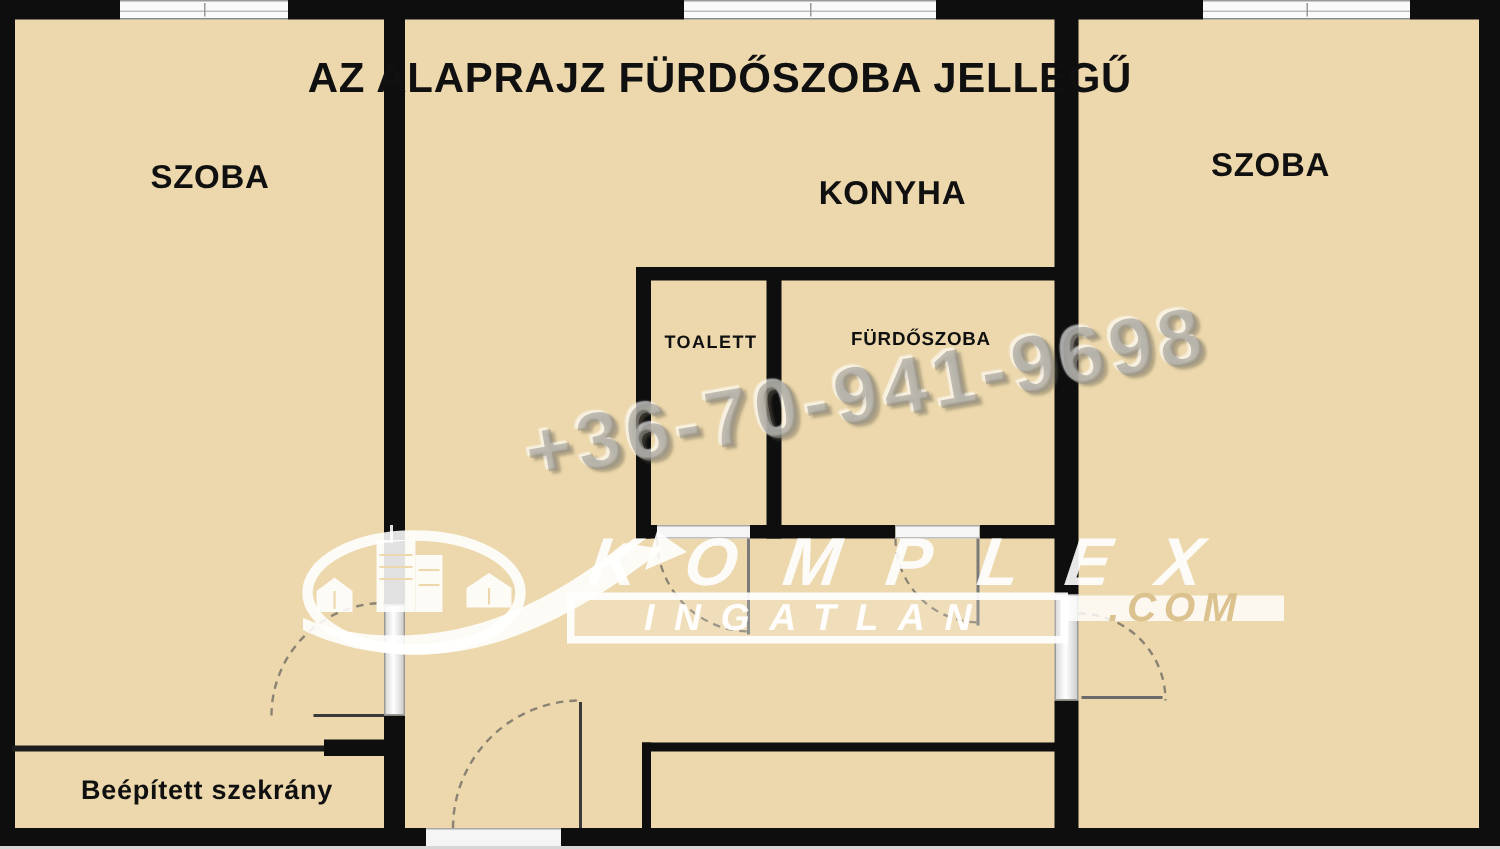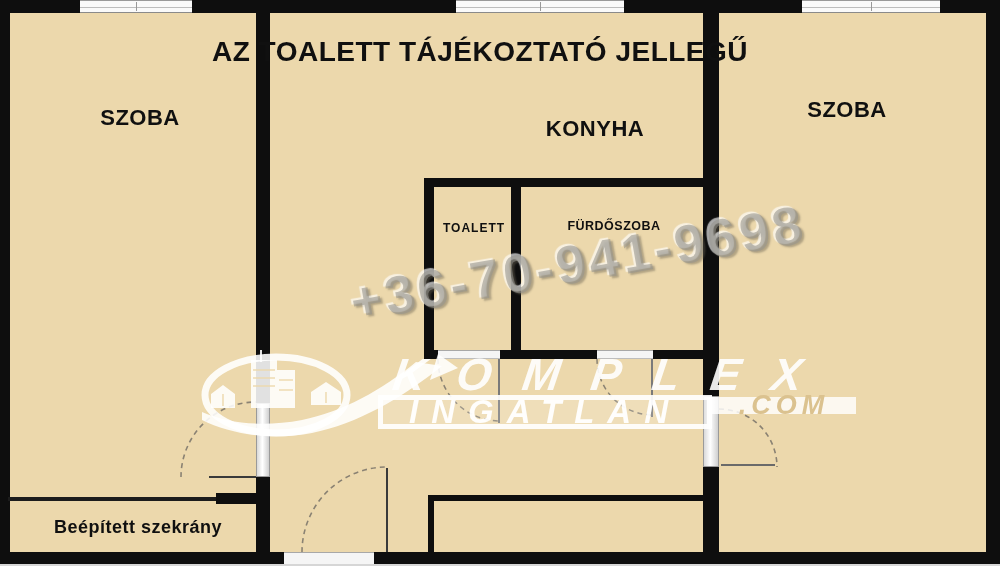--- a/index.html
+++ b/index.html
@@ -28,21 +28,21 @@
       font-size:54px;font-weight:700;letter-spacing:3px;white-space:nowrap;z-index:5;
       color:rgba(150,148,142,.58);
       text-shadow:-2px -2px 1px rgba(255,255,255,.65), 2px 2px 2px rgba(105,98,82,.45);}
   
   .logo{z-index:6;}
   .brand{position:absolute;left:397px;top:349px;font-size:45px;font-style:italic;font-weight:800;
          letter-spacing:31px;white-space:nowrap;color:rgba(255,255,255,.9);transform:skewX(-8deg);
          transform-origin:left top;z-index:6;}
   .ibox{position:absolute;left:378px;top:395px;width:324px;height:24px;border:5px solid rgba(255,255,255,.9);
         background:rgba(255,255,255,.16);display:flex;align-items:center;justify-content:center;
-        font-size:33px;font-style:italic;font-weight:800;letter-spacing:13px;color:rgba(255,255,255,.95);z-index:6;}
+        font-size:25px;font-style:italic;font-weight:800;letter-spacing:13px;color:rgba(255,255,255,.95);z-index:6;}
   .cbox{position:absolute;left:712px;top:397px;width:144px;height:17px;background:rgba(255,255,255,.82);
         display:flex;align-items:center;justify-content:center;font-size:27px;font-style:italic;
         font-weight:800;letter-spacing:5px;color:#dbc28f;z-index:6;}
   svg{position:absolute;z-index:3;}
   svg.logo{z-index:6;}
 </style>
 </head>
 <body>
 
 <div class="scr">
@@ -91,21 +91,21 @@
       <line x1="387" y1="468" x2="387" y2="552" stroke="#3a3a3a" stroke-width="2"></line>
       <path d="M 719 409 A 58 58 0 0 1 777 467" stroke="#8a8273" stroke-width="1.6" stroke-dasharray="5 4"></path>
       <line x1="721" y1="465" x2="775" y2="465" stroke="#6a6a6a" stroke-width="2"></line>
       <path d="M 438 359 A 62 62 0 0 0 499 421" stroke="#8a8273" stroke-width="1.5" stroke-dasharray="5 4"></path>
       <line x1="499" y1="359" x2="499" y2="423" stroke="#7a7a7a" stroke-width="2"></line>
       <path d="M 597 359 A 56 56 0 0 0 652 415" stroke="#8a8273" stroke-width="1.5" stroke-dasharray="5 4"></path>
       <line x1="652" y1="359" x2="652" y2="417" stroke="#7a7a7a" stroke-width="2"></line>
     </g>
   </svg>
 
-  <div class="lbl" style="left:480px;top:52px;font-size:28px">AZ TOALETT TÁJÉKOZTATÓ JELLEGŰ</div>
+  <div class="lbl" style="left:480px;top:52px;font-size:28px">AZ ALAPRAJZ FÜRDŐSZOBA JELLEGŰ</div>
   <div class="lbl" style="left:140px;top:118px;font-size:22px">SZOBA</div>
   <div class="lbl" style="left:595px;top:129px;font-size:22px">KONYHA</div>
   <div class="lbl" style="left:847px;top:110px;font-size:22px">SZOBA</div>
   <div class="lbl" style="left:474px;top:228px;font-size:12px;letter-spacing:1px">TOALETT</div>
   <div class="lbl" style="left:614px;top:226px;font-size:12.5px">FÜRDŐSZOBA</div>
   <div class="lbl" style="left:138px;top:527px;font-size:18px">Beépített szekrány</div>
 
   <div class="wm">+36-70-941-9698</div>
 
   <svg class="logo" width="280" height="100" viewBox="0 0 280 100" style="left:190px;top:348px">

